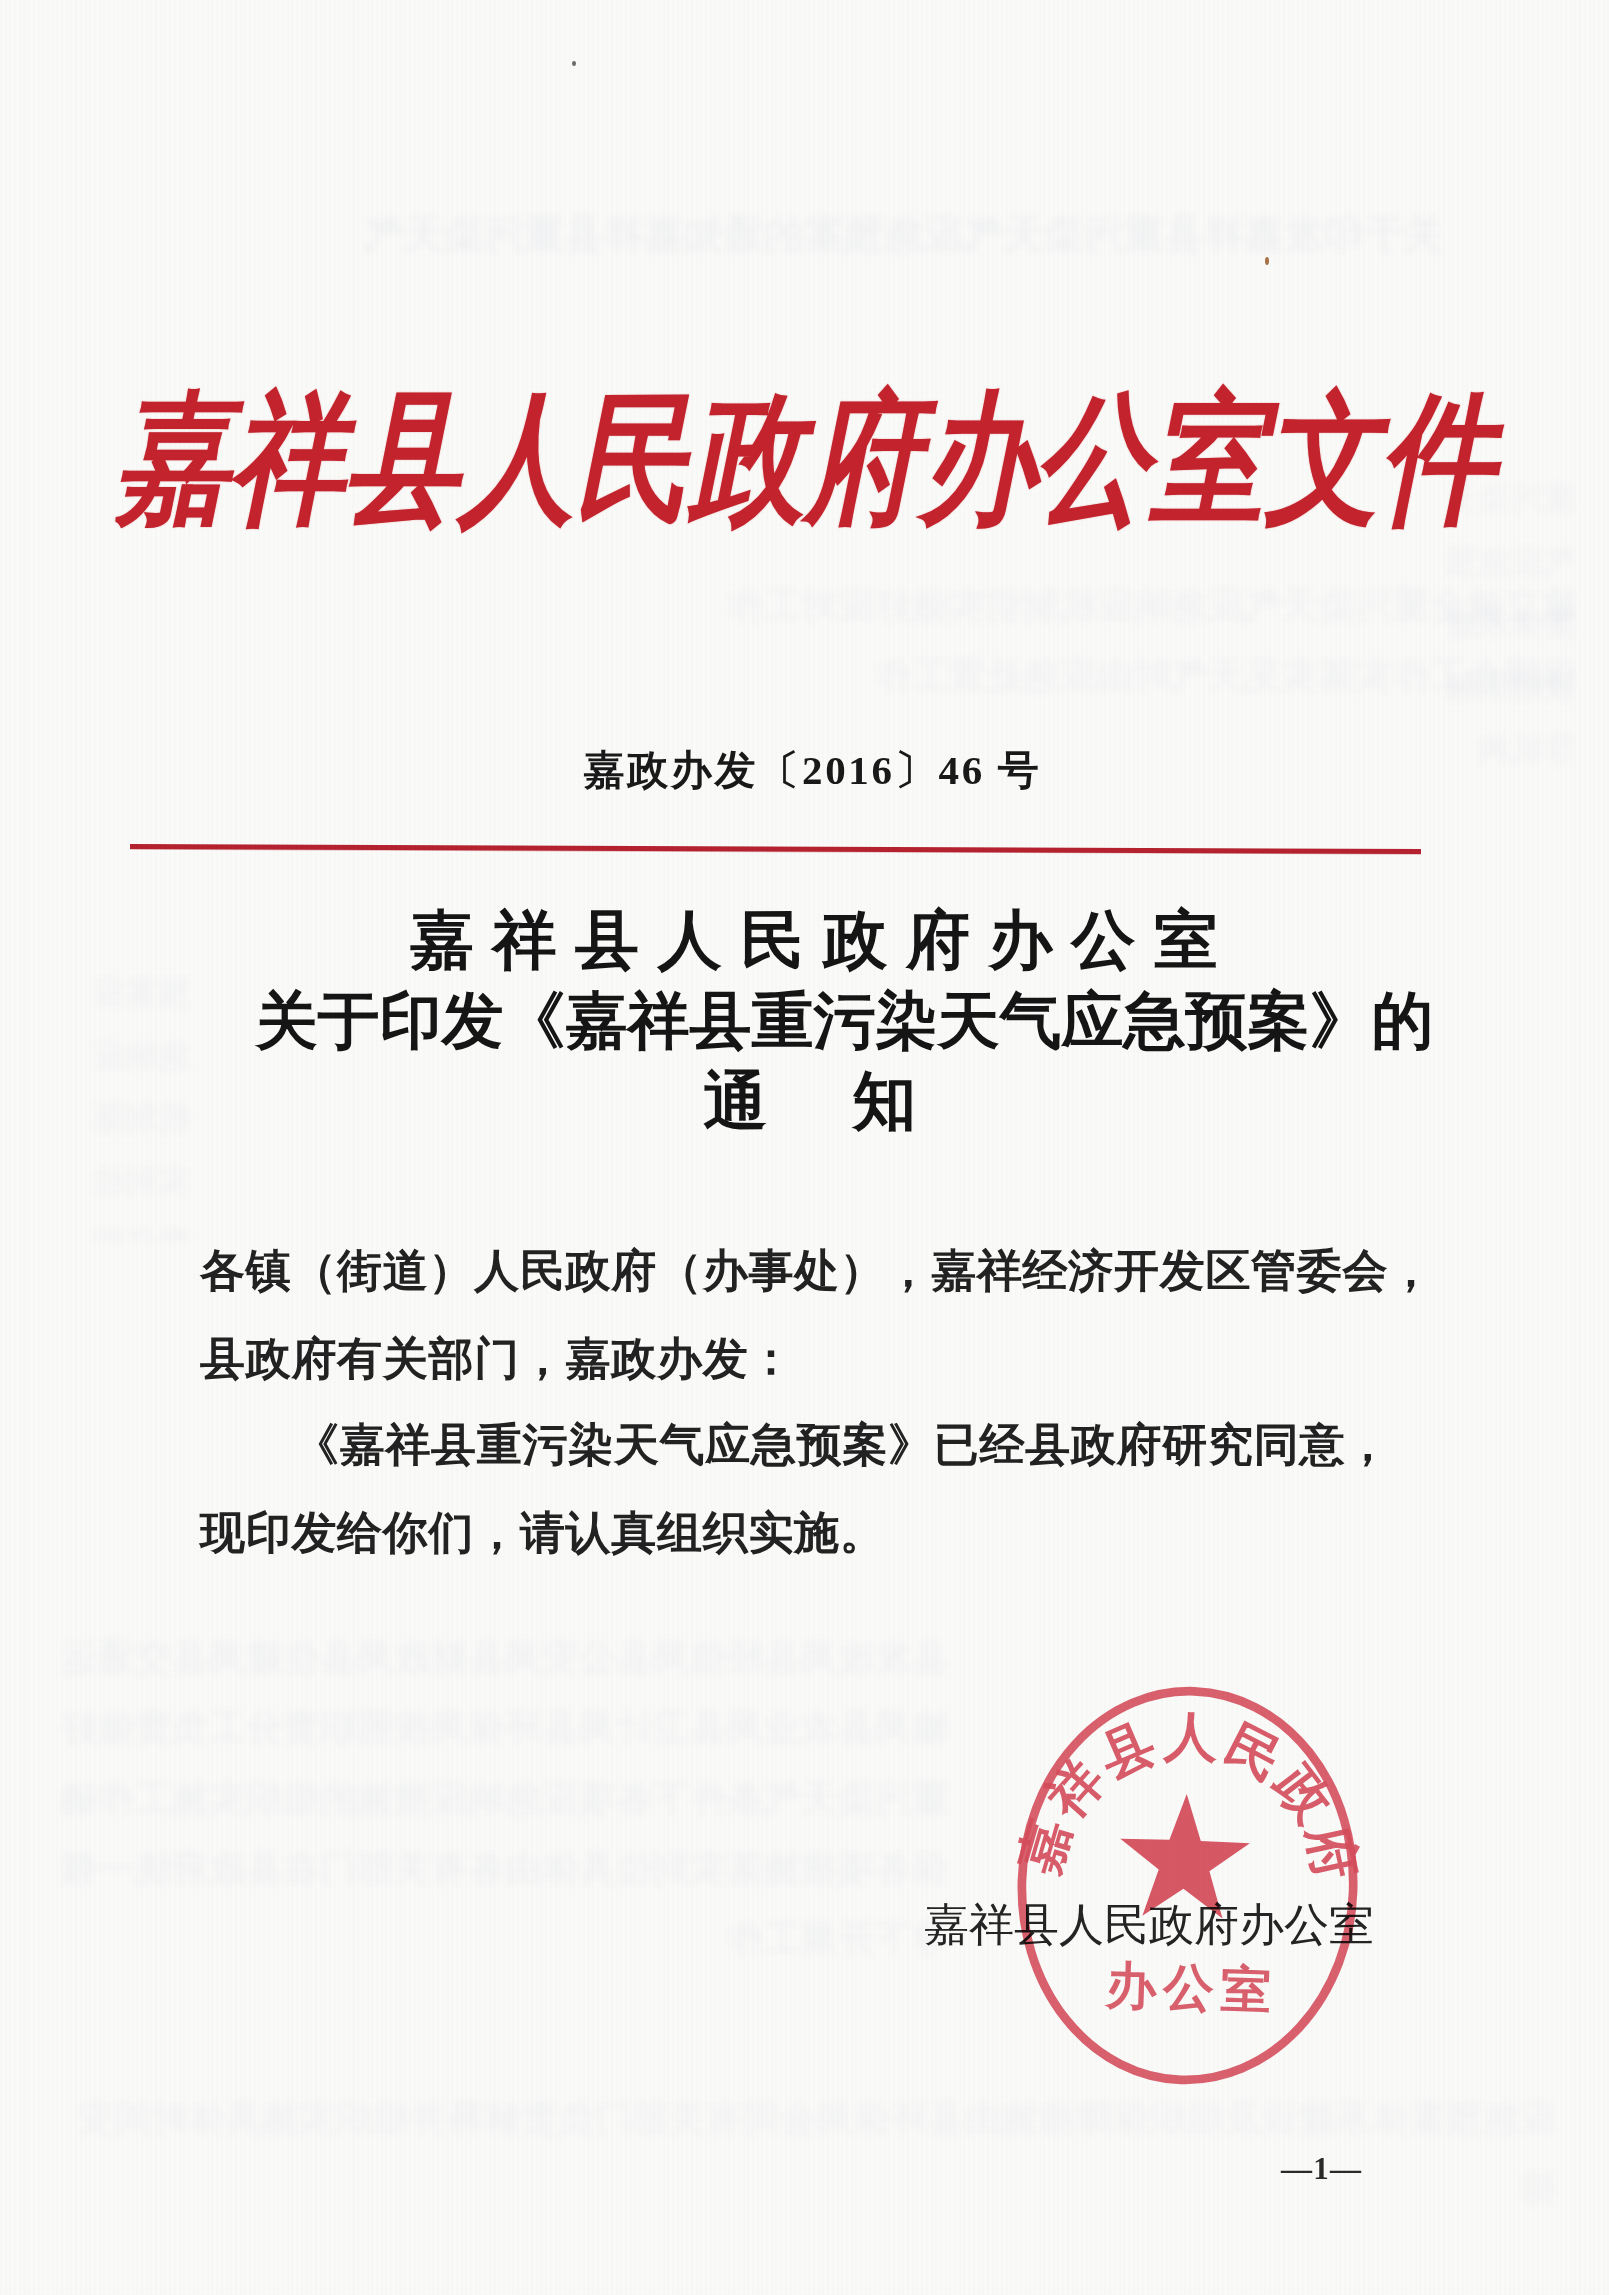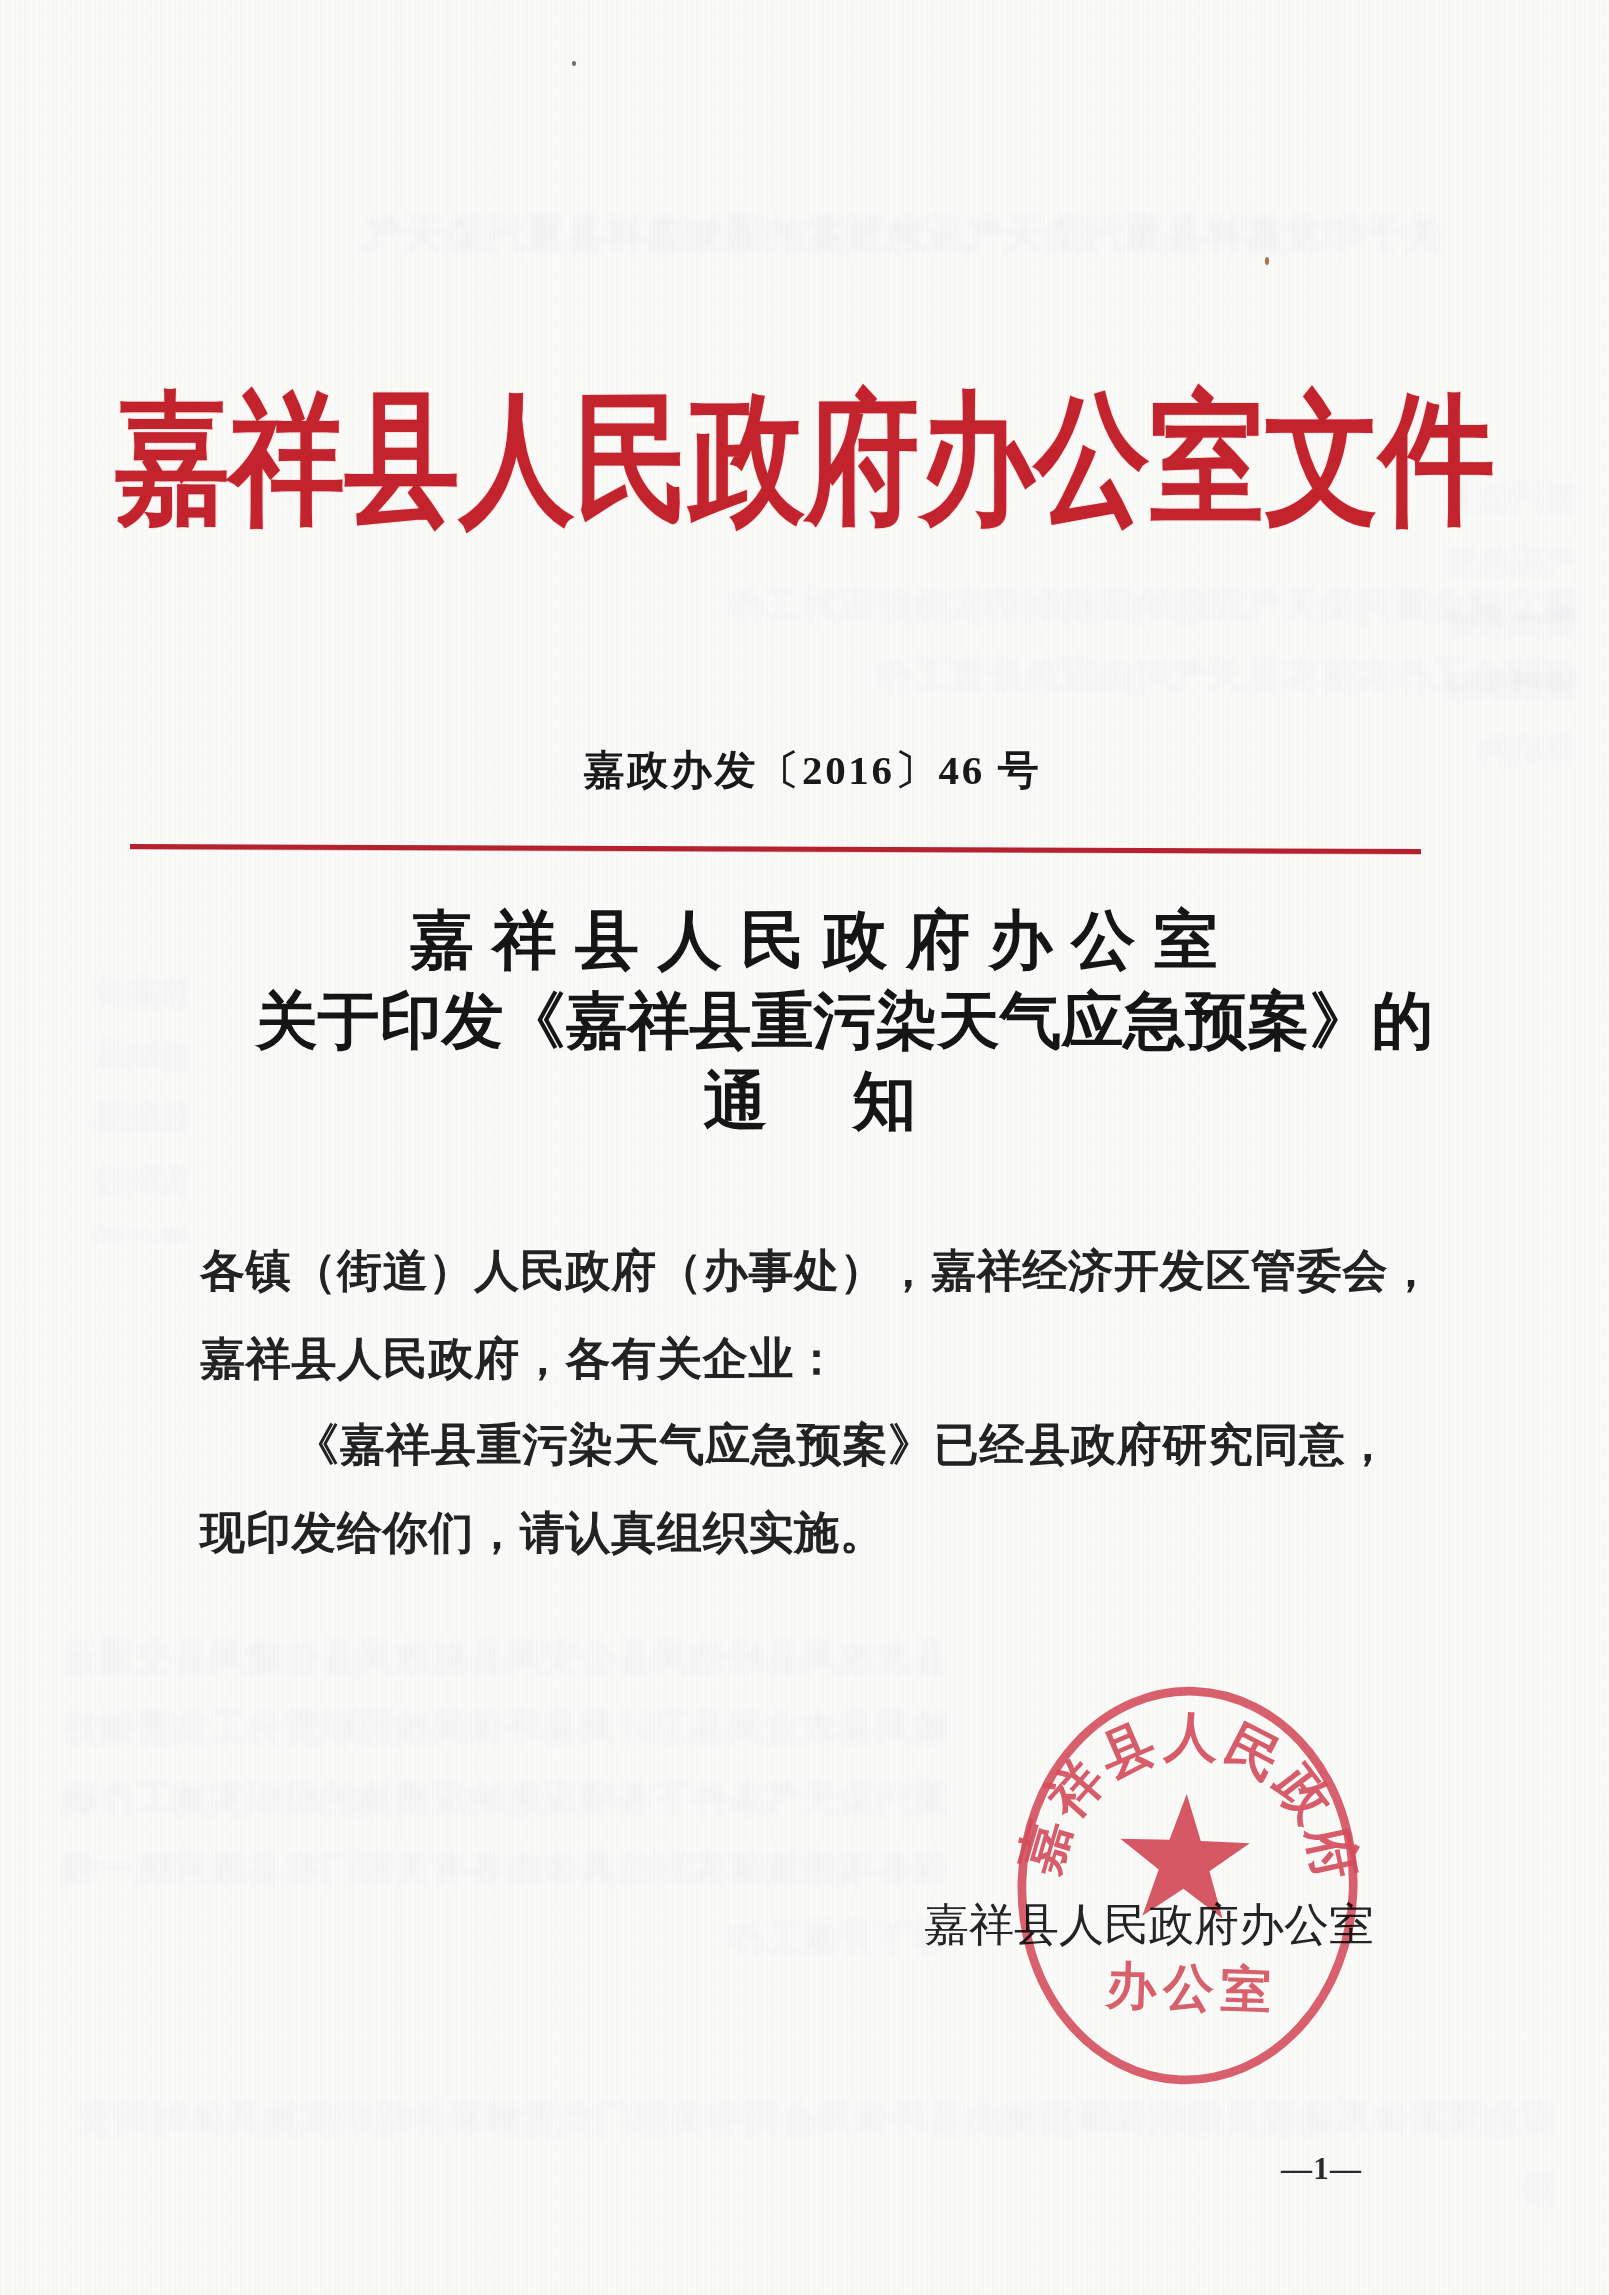--- a/index.html
+++ b/index.html
@@ -11,21 +11,21 @@
   }
   
   #page::before{
     content:""; position:absolute; inset:0; pointer-events:none;
     background:
       repeating-linear-gradient(90deg, rgba(210,212,222,.07) 0 2px, rgba(255,255,255,0) 2px 4.7px),
       repeating-linear-gradient(0deg, rgba(230,230,236,.05) 0 1.3px, rgba(255,255,255,0) 1.3px 6px);
   }
   .abs{position:absolute;}
   
-  .header-wrap{top:364px; left:0; width:100%; text-align:center;}
+  .header-wrap{top:364px; left:0; width:100%; text-align:center;font-style:italic;}
   .header-title{
     display:inline-block; font-size:115px; font-weight:bold; color:#c2232c;
     letter-spacing:0px; white-space:nowrap;
     transform:scaleY(1.24); transform-origin:top center;
     text-shadow:0 0 1.3px rgba(194,35,44,.45);
   }
   
   .doc-number{
     top:743px; left:0; width:100%; text-align:center;
     font-size:41px; font-weight:bold; color:#191919; letter-spacing:2.7px;margin-left:8px;
@@ -98,21 +98,21 @@
 
   <div class="abs doc-number">嘉政办发〔2016〕46 号</div>
 
   <div class="abs red-rule"></div>
 
   <div class="abs title-l1">嘉祥县人民政府办公室</div>
   <div class="abs title-l2">关于印发《嘉祥县重污染天气应急预案》的</div>
   <div class="abs title-l3">通　知</div>
 
   <div class="abs body-line bl1">各镇（街道）人民政府（办事处），嘉祥经济开发区管委会，</div>
-  <div class="abs body-line bl2">嘉祥县人民政府，各有关企业：</div>
+  <div class="abs body-line bl2">县政府有关部门，嘉政办发：</div>
   <div class="abs body-line bl3">《嘉祥县重污染天气应急预案》已经县政府研究同意，</div>
   <div class="abs body-line bl4">现印发给你们，请认真组织实施。</div>
 
   <div class="abs signature">嘉祥县人民政府办公室</div>
 
   <div class="abs page-number">—1—</div>
 
   <svg class="abs seal-svg" viewBox="0 0 2409 3436">
     <g transform="rotate(2 1778 2823)">
       <ellipse cx="1778" cy="2823" rx="248" ry="291" fill="none" stroke="#d5394a" stroke-width="13" stroke-opacity="0.88"></ellipse>

